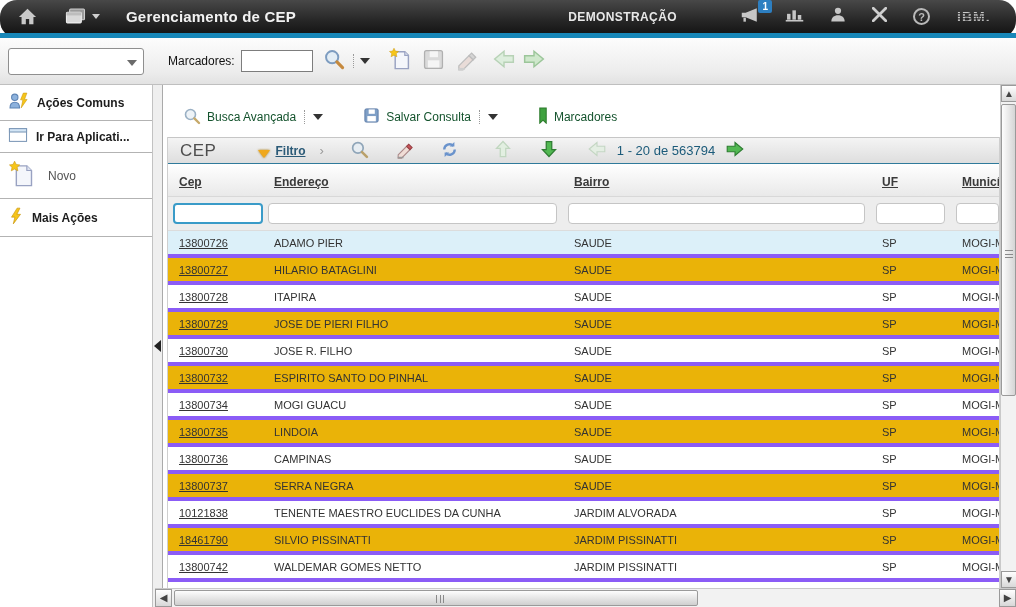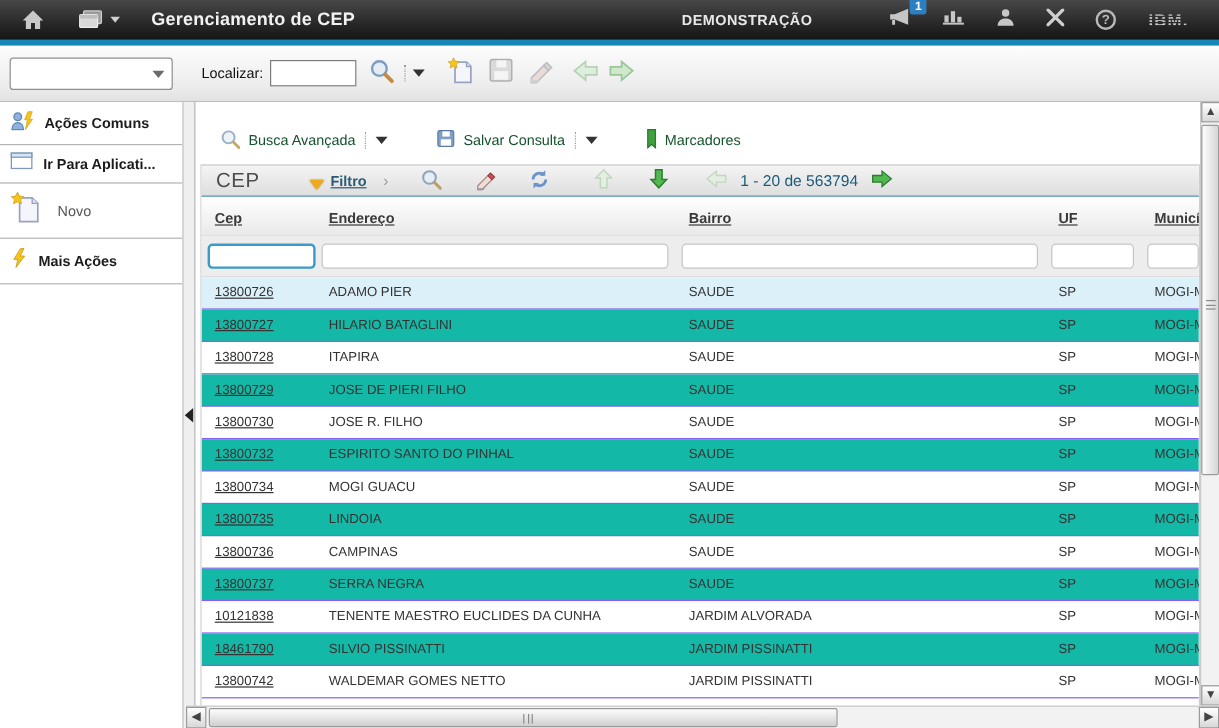--- a/index.html
+++ b/index.html
@@ -1,20 +1,20 @@
 <!DOCTYPE html>
 <html><head>
 <meta charset="utf-8">
 <style>
   * { margin:0; padding:0; box-sizing:border-box; }
   html,body { width:1016px; height:607px; overflow:hidden; font-family:"Liberation Sans",sans-serif; background:#fff; }
 
   
   .topbar { position:absolute; left:0; top:0; width:1016px; height:38px;
-    background:linear-gradient(#484848,#262626 55%,#141414 90%); }
+    background:linear-gradient(#484848,#262626 55%,#141414 90%);border-radius:17px; }
   .topbar .stripe { position:absolute; left:0; bottom:0; width:100%; height:5px; background:#1787b8; }
   .tb-left { position:absolute; left:0; top:0; height:33px; display:flex; align-items:center; }
   .tb-right { position:absolute; right:0; top:0; height:33px; display:flex; align-items:center; gap:26px; padding-right:14px; }
   .tb-title { color:#f2f2f2; font-size:15px; font-weight:bold; letter-spacing:.2px; margin-left:26px; }
   .tb-btn { display:flex; align-items:center; cursor:pointer; }
   .home-btn { margin-left:18px; }
   .stack-btn { margin-left:28px; }
   .env-label { color:#e8e8e8; font-size:12px; font-weight:bold; letter-spacing:.4px; margin-right:36px; }
   .caret { width:0; height:0; border-left:4px solid transparent; border-right:4px solid transparent; border-top:5px solid #cfcfcf; margin-left:5px; }
   .badge { position:absolute; top:-7px; right:-13px; background:#2d7fc1; color:#fff; font-size:10px; font-weight:bold;
@@ -74,22 +74,22 @@
     border-bottom:1px solid #d8d8d8; }
   .hdr-cell { font-size:12px; font-weight:bold; color:#3a3a3a; text-decoration:underline; padding:0 0 7px 11px;
     white-space:nowrap; overflow:hidden; cursor:pointer; }
 
   .filter-row { height:34px; background:#ededed; display:flex; align-items:center; border-bottom:1px solid #dcdcdc; }
   .f-wrap { padding-left:5px; }
   .f-input { height:21px; width:100%; border:1px solid #c5c5c5; border-radius:4px; background:#fff; padding:0 4px; font-size:11px; }
   .f-input.focused { border:2px solid #3a9bc8; }
 
   .rows-wrap { overflow:hidden; height:353px; }
-  .trow { height:27px; display:flex; align-items:center; border-bottom:1px solid #8b5cf6; background:#fff; cursor:default; }
-  .trow.alt { background:#14b8a6; }
+  .trow { height:27px; display:flex; align-items:center; border-bottom:4px solid #8b5cf6; background:#fff; cursor:default; }
+  .trow.alt { background:#eab308; }
   .trow.selected { background:#dcf0f9; }
   .tcell { font-size:11px; color:#333; padding-left:11px; white-space:nowrap; overflow:hidden; }
   .cep-link { text-decoration:underline; color:#333; cursor:pointer; }
 
   .col-cep { width:95px; flex:none; }
   .col-end { width:300px; flex:none; }
   .col-bai { width:308px; flex:none; }
   .col-uf  { width:80px; flex:none; }
   .col-mun { flex:1; min-width:0; }
 
@@ -193,21 +193,21 @@
   <div class="stripe"></div>
 </div>
 
 <div class="toolbar2">
   <div class="combo">
     <span></span>
     <span class="combo caret2" style="all:unset">
       <span class="caret2" style="display:inline-block"></span>
     </span>
   </div>
-  <span class="loc-label">Localizar:</span>
+  <span class="loc-label">Marcadores:</span>
   <input class="loc-input" value="" style="">
   <div class="t2-ico">
     <span>
       <svg width="22" height="22" viewBox="0 0 18 18">
           <circle cx="7.5" cy="7.5" r="5" fill="#e3edf5" stroke="#7d9cc0" stroke-width="1.6"></circle>
           <line x1="11.4" y1="11.4" x2="16" y2="16" stroke="#c68a3f" stroke-width="2.6" stroke-linecap="round"></line>
         </svg>
     </span>
   </div>
   <div class="dotted-sep"></div>

